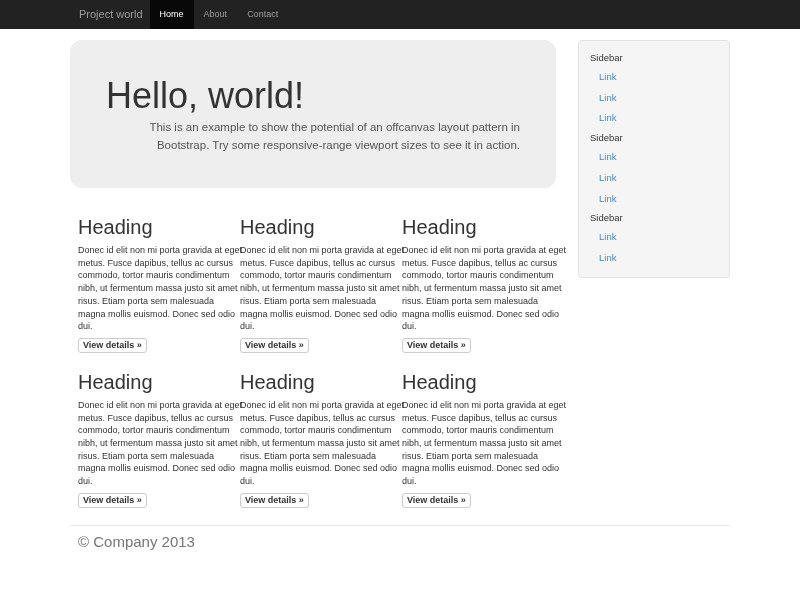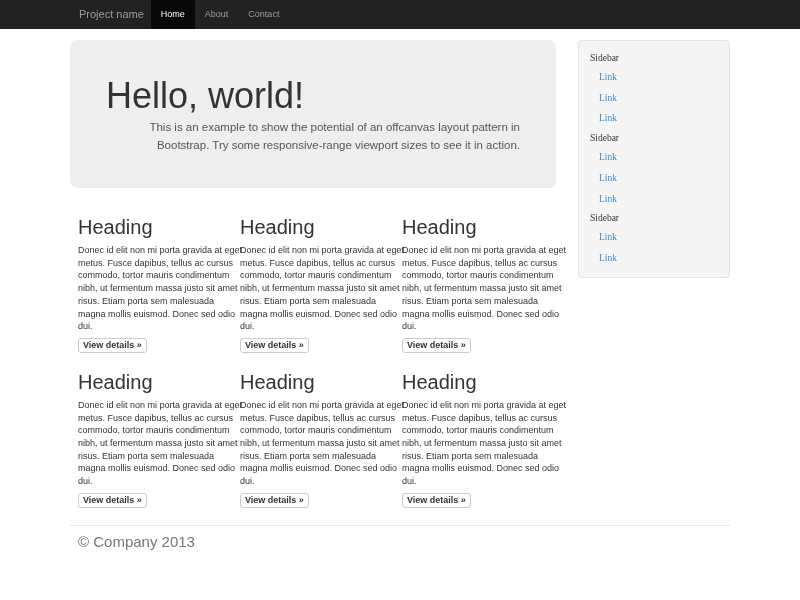--- a/index.html
+++ b/index.html
@@ -39,21 +39,21 @@
   
   .container { width: 660px; margin: 0 auto; }
   .row-offcanvas { display: flex; }
   .main-col { width: 486px; }
   .sidebar-col { width: 152px; margin-left: 22px; }
 
   
   .jumbotron {
     margin-top: 11px; height: 148px;
     background: var(--jumbotron-bg, #eee);
-    border-radius: 7px;
+    border-radius: 12px;
     padding: 36px 36px 0 36px;
   }
   .jumbotron h1 {
     margin: 0 0 3px 0;
     font-size: 36px; line-height: 39px;
     font-weight: 500; color: #333;
     letter-spacing: 0;
   }
   .jumbotron .lead {
     margin: 0;
@@ -87,21 +87,20 @@
     white-space: nowrap;
   }
 
   
   .well {
     margin-top: 11px;
     background: var(--well-bg, #f5f5f5);
     border: 1px solid var(--well-border, #e3e3e3);
     border-radius: 4px;
     padding: 8px 0;
-    font-family: Liberation Serif, serif;
   }
   .sb-header {
     padding: 2px 11px;
     font-size: 9.5px; line-height: 14px;
     color: #333;
   }
   .sb-link {
     display: block;
     padding: 4px 0 4px 20px;
     font-size: 9.5px; line-height: 12.7px;
@@ -119,21 +118,21 @@
   .footer-text {
     margin: 10px 0 0 8px;
     font-size: 15px; line-height: 12px;
     color: #777;
   }
 </style>
 </head>
 <body>
 
 <nav class="navbar">
-  <a class="navbar-brand">Project name</a>
+  <a class="navbar-brand">Project world</a>
   <div class="navbar-nav">
     <a class="nav-item active">Home</a>
     <a class="nav-item">About</a>
     <a class="nav-item">Contact</a>
   </div>
 </nav>
 
 <div class="container">
   <div class="row-offcanvas">
 

